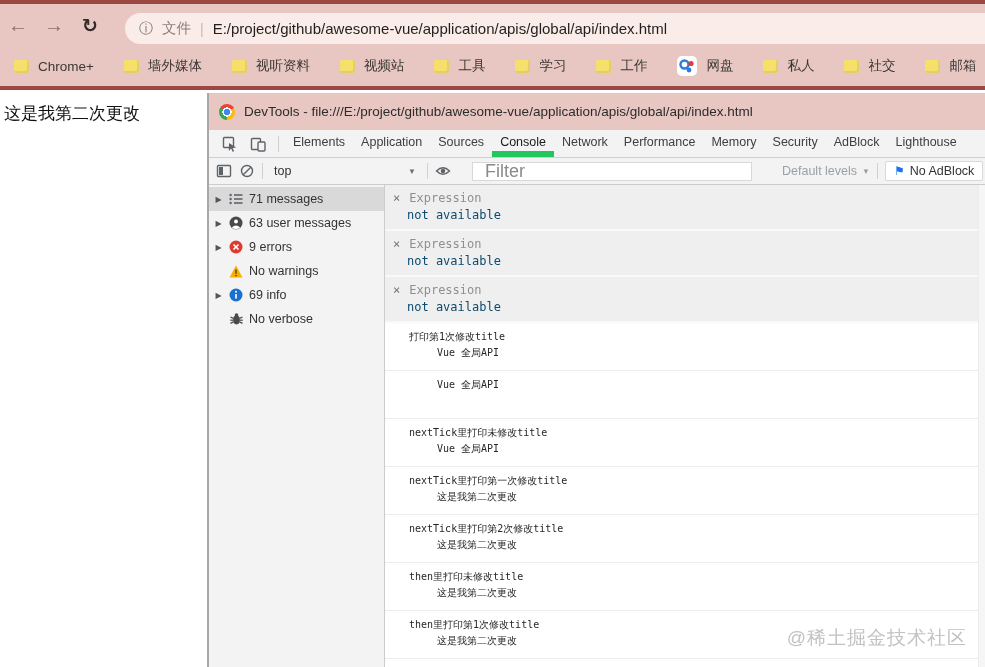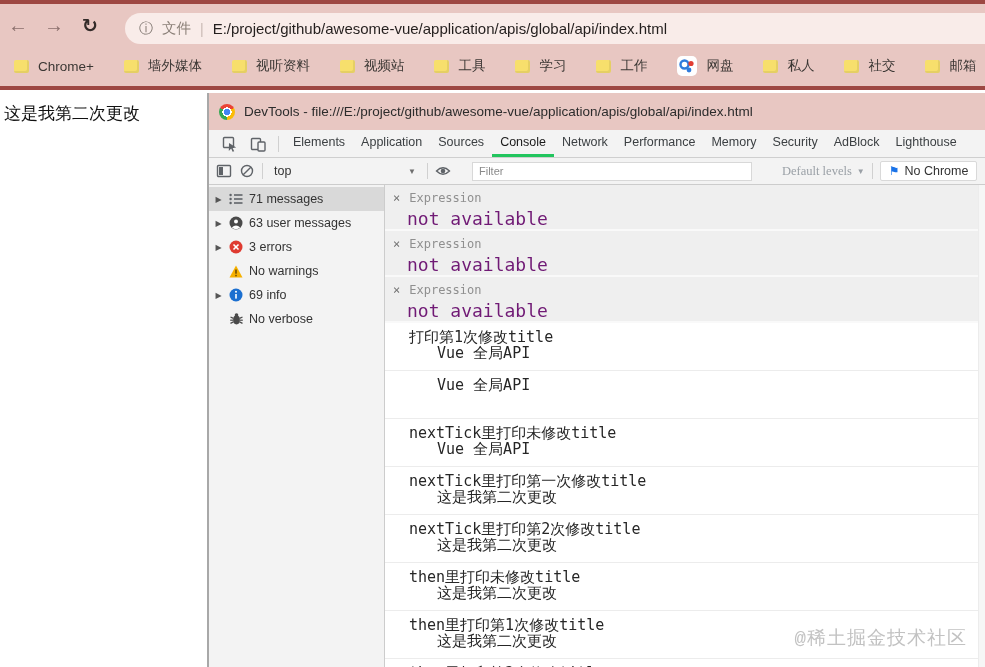--- a/index.html
+++ b/index.html
@@ -51,33 +51,33 @@
     background:
       radial-gradient(circle at 50% 50%, #4285f4 0 3.2px, #ffffff 3.3px 4.6px, rgba(0,0,0,0) 4.7px),
       conic-gradient(from -60deg, #ea4335 0 120deg, #fbbc05 120deg 240deg, #34a853 240deg 360deg); }
 
   .dt-tabbar { height:28px; background:#f3f3f3; border-bottom:1px solid #cfcfcf;
                display:flex; align-items:center; padding-left:7px; flex:none; overflow:hidden; }
   .ticon { width:16px; height:16px; flex:none; margin:0 6px; cursor:pointer; }
   .vsep { width:1px; height:16px; background:#d0d0d0; margin:0 6px; flex:none; }
   .dt-tab { padding:0 8px; font-size:12.5px; color:#3c4043; line-height:25px; height:27px;
             white-space:nowrap; cursor:pointer; flex:none; }
-  .dt-tab.active { color:#1a1a1a; border-bottom:3px solid #22c55e; }
+  .dt-tab.active { color:#1a1a1a; border-bottom:6px solid #22c55e; }
 
   .dt-ctoolbar { height:27px; background:#f3f3f3; border-bottom:1px solid #cccccc;
                  display:flex; align-items:center; padding-left:7px; gap:7px; flex:none; }
   .context-sel { width:150px; display:flex; align-items:center; justify-content:space-between;
                  font-size:12.5px; color:#333; padding:0 4px; cursor:pointer; }
   .caret { font-size:8px; color:#6e6e6e; }
   .filter-input { width:280px; height:19px; border:1px solid #d8d8d8; background:#fff;
-                  font-size:11px; color:#333; padding:0 6px; margin-left:14px; outline:none;
+                  font-size:18px; color:#333; padding:0 12px; margin-left:14px; outline:none;
                   font-family:"Liberation Sans","DejaVu Sans",sans-serif; }
   .filter-input::placeholder { color:#8a8a8a; }
   .levels { display:flex; align-items:center; gap:5px; font-size:12.5px; color:#9aa0a6;
-            margin-left:23px; cursor:pointer; white-space:nowrap;font-family:Liberation Serif, serif; }
+            margin-left:23px; cursor:pointer; white-space:nowrap; }
   .issues-chip { display:flex; align-items:center; gap:5px; border:1px solid #d9d9d9; background:#fff;
                  padding:2px 8px; font-size:12.5px; color:#333; border-radius:2px; cursor:pointer; white-space:nowrap; }
   .flag { color:#1a73e8; font-size:12px; }
 
   .dt-content { flex:1; display:flex; overflow:hidden; }
   .dt-sidebar { width:176px; background:#f3f3f3; border-right:1px solid #cccccc;
                 padding-top:2px; flex:none; }
   .sb-row { height:24px; display:flex; align-items:center; gap:6px; padding-left:5px;
             font-size:12.5px; color:#333; cursor:pointer; white-space:nowrap; }
   .sb-row.selected { background:#d9d9d9; }
@@ -87,28 +87,28 @@
   .dt-main { flex:1; background:#fff; position:relative; overflow:hidden;
              font-family:"DejaVu Sans Mono","Liberation Mono",monospace; }
   .scroll-track { position:absolute; right:0; top:0; bottom:0; width:7px;
                   background:#f6f6f6; border-left:1px solid #ececec; }
 
   .expr { height:46px; background:#efefef; border-bottom:2px solid #f9f9f9; padding-top:6px; }
   .expr:last-of-type { border-bottom:1px solid #e4e4e4; height:45px; }
   .expr-head { display:flex; align-items:center; gap:9px; padding-left:8px; }
   .expr-x { color:#717171; font-size:12px; line-height:12px; cursor:pointer; }
   .expr-label { color:#8f8f8f; font-size:12px; }
-  .expr-val { padding-left:22px; padding-top:3px; color:#701a75; font-size:18px; }
+  .expr-val { padding-left:22px; padding-top:3px; color:#0c4a6e; font-size:12px; }
 
   .msg { height:48px; border-bottom:1px solid #ececec; padding:6px 0 0 24px;
-         font-size:15px; color:#262626; line-height:16px; white-space:nowrap; }
+         font-size:10px; color:#262626; line-height:16px; white-space:nowrap; }
   .msg .l2 { padding-left:28px; }
 
   .watermark { position:absolute; right:18px; top:440px; font-size:19px; color:#c2c2c2;
-               letter-spacing:1px; font-family:Liberation Mono, monospace; }
+               letter-spacing:1px; font-family:Liberation Sans, sans-serif; }
 
   svg .ln { stroke:#5f6368; stroke-width:1.4; fill:none; }
 </style>
 </head>
 <body>
 
 <div class="abs top-strip"></div>
 
 <div class="abs toolbar">
   <span class="nav-btn">←</span>
@@ -240,21 +240,21 @@
       </svg>
     </span>
     <input class="filter-input" type="text" placeholder="Filter" style="">
     <span class="levels">
       <span>Default levels</span>
       <span class="caret" style="color:#9aa0a6">▼</span>
     </span>
     <span class="vsep" style="margin:0"></span>
     <span class="issues-chip">
       <span class="flag">⚑</span>
-      <span>No Chrome</span>
+      <span>No AdBlock</span>
     </span>
   </div>
 
   <div class="dt-content">
 
     <div class="dt-sidebar">
       <div class="sb-row selected">
         <span class="sb-arrow">▶</span>
         <span class="sb-ico">
           <svg width="14" height="12" viewBox="0 0 14 12">
@@ -281,21 +281,21 @@
       </div>
       <div class="sb-row">
         <span class="sb-arrow">▶</span>
         <span class="sb-ico">
           <svg width="14" height="14" viewBox="0 0 14 14">
             <circle cx="7" cy="7" r="6.5" fill="#df3a30"></circle>
             <line x1="4.5" y1="4.5" x2="9.5" y2="9.5" stroke="#fff" stroke-width="1.6"></line>
             <line x1="9.5" y1="4.5" x2="4.5" y2="9.5" stroke="#fff" stroke-width="1.6"></line>
           </svg>
         </span>
-        <span>3 errors</span>
+        <span>9 errors</span>
       </div>
       <div class="sb-row">
         <span class="sb-arrow"></span>
         <span class="sb-ico">
           <svg width="14" height="13" viewBox="0 0 14 13">
             <path d="M7 0.5 L13.5 12.5 L0.5 12.5 Z" fill="#f6b100"></path>
             <rect x="6.3" y="4.5" width="1.4" height="4.2" fill="#5c3c00"></rect>
             <rect x="6.3" y="9.8" width="1.4" height="1.5" fill="#5c3c00"></rect>
           </svg>
         </span>

